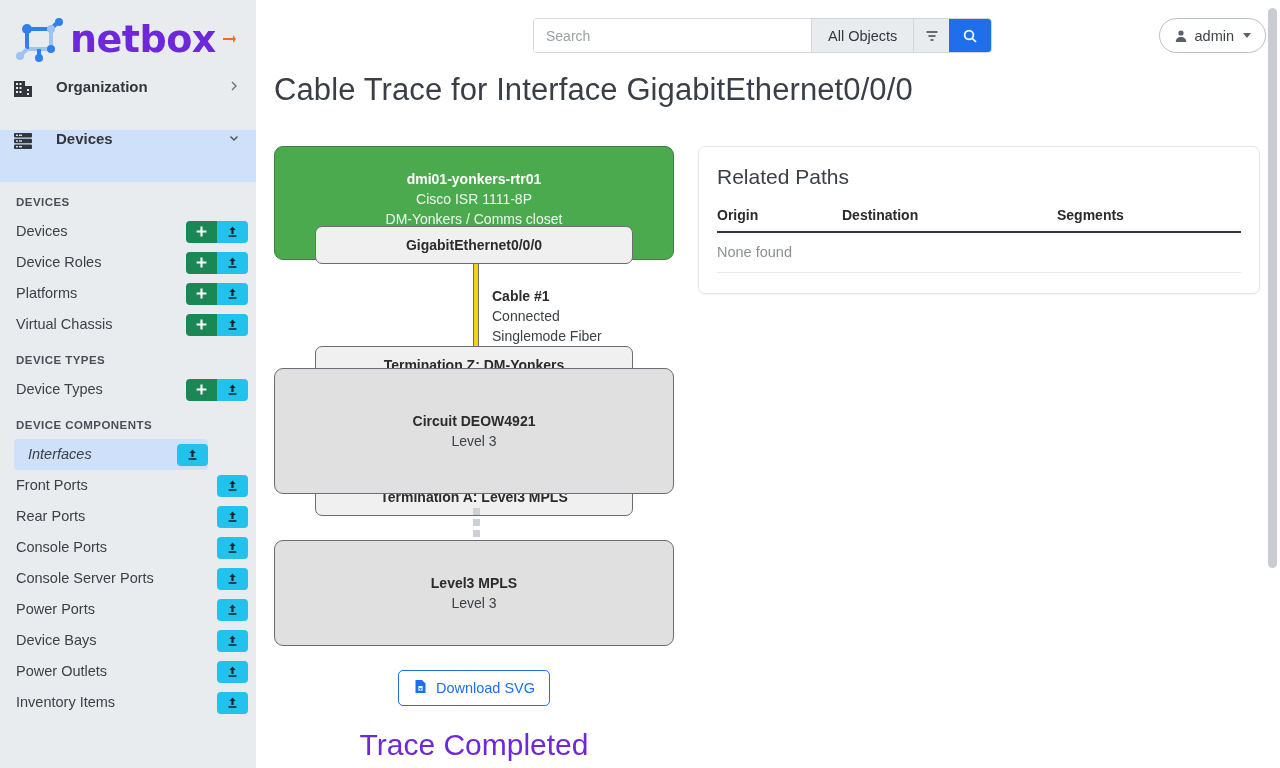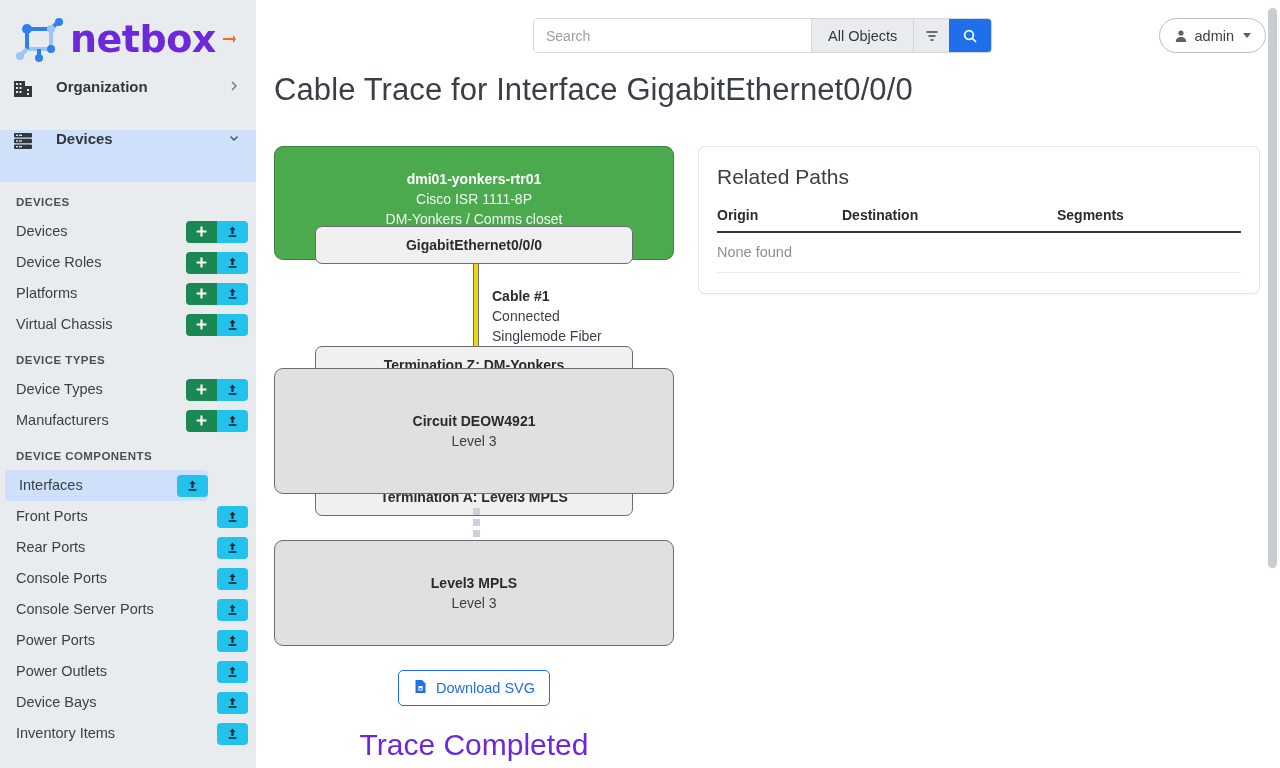--- a/index.html
+++ b/index.html
@@ -59,22 +59,23 @@
     padding-left: 16px;
     position: relative;
   }
   .nav-row .n-label {
     font-size: 14.5px; color: #3c4148;
     flex: 1; line-height: 31px; cursor: pointer;
   }
   .nav-row.selected {
     background: #cfe0fb;
     border-radius: 4px;
-    margin-left: 5px; margin-right: 48px;
+    margin-left: 14px; margin-right: 48px;
     padding-left: 14px;
+    font-style: italic;
   }
   .btns { display: flex; position: absolute; right: 0; }
   .mini-btn {
     width: 31px; height: 22px;
     display: flex; align-items: center; justify-content: center;
     cursor: pointer; border: none;
   }
   .mini-add { background: #1a8754; color: #fff; border-radius: 4px 0 0 4px; }
   .mini-up  { background: #22c2ec; color: #0c2a33; border-radius: 0 4px 4px 0; }
   .mini-up.solo { border-radius: 4px; }
@@ -450,36 +451,20 @@
             </svg>
         </button>
         <button class="mini-btn mini-up">
           <svg viewBox="0 0 13 13" xmlns="http://www.w3.org/2000/svg" fill="#0c2a33">
               <path d="M6.5 1.4 L9.6 5 H7.6 V9 H5.4 V5 H3.4 Z"></path>
               <rect x="2.6" y="10.2" width="7.8" height="1.6"></rect>
             </svg>
         </button>
       </span>
     </div>
-    <div class="nav-row">
-      <span class="n-label">Manufacturers</span>
-      <span class="btns">
-        <button class="mini-btn mini-add">
-          <svg viewBox="0 0 13 13" xmlns="http://www.w3.org/2000/svg">
-              <path d="M6.5 1.6 V11.4 M1.6 6.5 H11.4" stroke="#fff" stroke-width="2.1"></path>
-            </svg>
-        </button>
-        <button class="mini-btn mini-up">
-          <svg viewBox="0 0 13 13" xmlns="http://www.w3.org/2000/svg" fill="#0c2a33">
-              <path d="M6.5 1.4 L9.6 5 H7.6 V9 H5.4 V5 H3.4 Z"></path>
-              <rect x="2.6" y="10.2" width="7.8" height="1.6"></rect>
-            </svg>
-        </button>
-      </span>
-    </div>
 
     <div class="sec-head">DEVICE COMPONENTS</div>
     <div class="nav-row selected">
       <span class="n-label">Interfaces</span>
       <span class="btns">
         <button class="mini-btn mini-up solo">
           <svg viewBox="0 0 13 13" xmlns="http://www.w3.org/2000/svg" fill="#0c2a33">
               <path d="M6.5 1.4 L9.6 5 H7.6 V9 H5.4 V5 H3.4 Z"></path>
               <rect x="2.6" y="10.2" width="7.8" height="1.6"></rect>
             </svg>
@@ -535,32 +520,32 @@
       <span class="btns">
         <button class="mini-btn mini-up solo">
           <svg viewBox="0 0 13 13" xmlns="http://www.w3.org/2000/svg" fill="#0c2a33">
               <path d="M6.5 1.4 L9.6 5 H7.6 V9 H5.4 V5 H3.4 Z"></path>
               <rect x="2.6" y="10.2" width="7.8" height="1.6"></rect>
             </svg>
         </button>
       </span>
     </div>
     <div class="nav-row">
+      <span class="n-label">Device Bays</span>
+      <span class="btns">
+        <button class="mini-btn mini-up solo">
+          <svg viewBox="0 0 13 13" xmlns="http://www.w3.org/2000/svg" fill="#0c2a33">
+              <path d="M6.5 1.4 L9.6 5 H7.6 V9 H5.4 V5 H3.4 Z"></path>
+              <rect x="2.6" y="10.2" width="7.8" height="1.6"></rect>
+            </svg>
+        </button>
+      </span>
+    </div>
+    <div class="nav-row">
       <span class="n-label">Power Outlets</span>
-      <span class="btns">
-        <button class="mini-btn mini-up solo">
-          <svg viewBox="0 0 13 13" xmlns="http://www.w3.org/2000/svg" fill="#0c2a33">
-              <path d="M6.5 1.4 L9.6 5 H7.6 V9 H5.4 V5 H3.4 Z"></path>
-              <rect x="2.6" y="10.2" width="7.8" height="1.6"></rect>
-            </svg>
-        </button>
-      </span>
-    </div>
-    <div class="nav-row">
-      <span class="n-label">Device Bays</span>
       <span class="btns">
         <button class="mini-btn mini-up solo">
           <svg viewBox="0 0 13 13" xmlns="http://www.w3.org/2000/svg" fill="#0c2a33">
               <path d="M6.5 1.4 L9.6 5 H7.6 V9 H5.4 V5 H3.4 Z"></path>
               <rect x="2.6" y="10.2" width="7.8" height="1.6"></rect>
             </svg>
         </button>
       </span>
     </div>
     <div class="nav-row">

